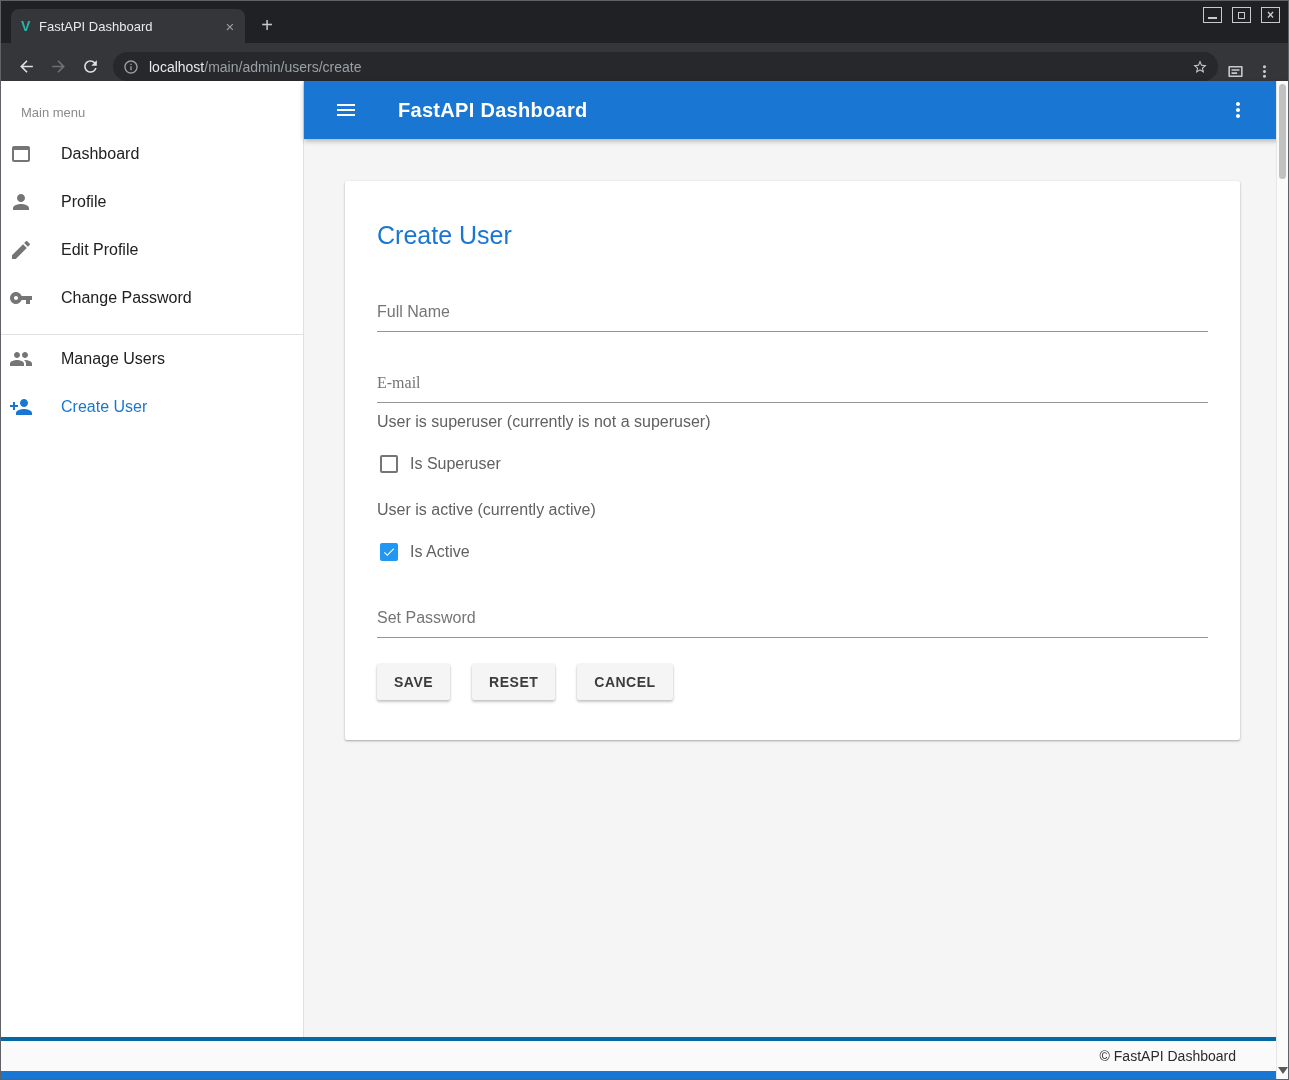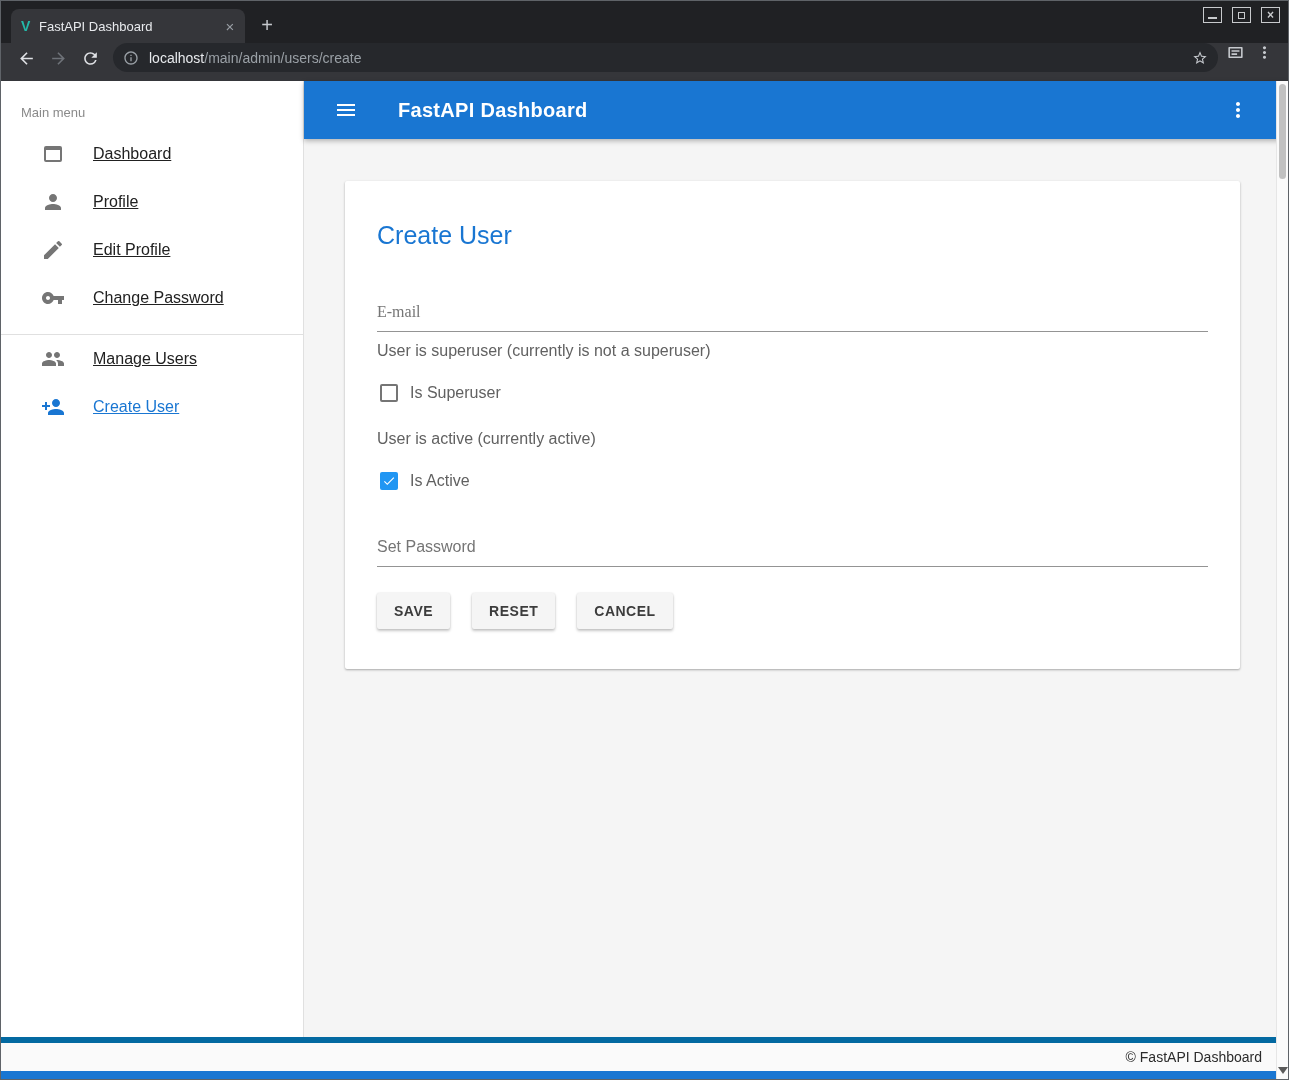--- a/index.html
+++ b/index.html
@@ -14,21 +14,21 @@
   .tab-title { font-size:13px; flex:1; white-space:nowrap; overflow:hidden; }
   .tab-close { width:18px; height:18px; display:flex; align-items:center; justify-content:center; color:#9aa0a6; font-size:15px; border-radius:50%; }
   .new-tab { width:28px; height:28px; margin:0 0 4px 8px; display:flex; align-items:center; justify-content:center; color:#c6c9ce; font-size:20px; border-radius:50%; }
   .win-controls { position:absolute; top:6px; right:8px; display:flex; gap:10px; }
   .win-btn { width:19px; height:16px; border:1px solid #c8cacd; display:flex; align-items:center; justify-content:center; }
   .glyph-min { width:9px; height:2px; background:#c8cacd; align-self:flex-end; margin-bottom:3px; }
   .glyph-max { width:7px; height:7px; border:1px solid #c8cacd; }
   .glyph-close { color:#c8cacd; font-size:12px; font-weight:bold; line-height:1; }
 
   
-  .toolbar { height:38px; background:#35363a; display:flex; align-items:flex-start; padding:0 10px; gap:2px; flex:0 0 auto; }
+  .toolbar { height:38px; background:#35363a; display:flex; align-items:flex-end; padding:0 10px; gap:2px; flex:0 0 auto; }
   .nav-btn { width:30px; height:30px; display:flex; align-items:center; justify-content:center; border-radius:50%; }
   .nav-btn svg { width:19px; height:19px; }
   .icon-enabled { fill:#dfe1e5; }
   .icon-dim { fill:#6e7278; }
   .omnibox { flex:1; height:29px; background:#26282c; border-radius:15px; margin:0 6px; display:flex; align-items:center; padding:0 10px; position:relative; }
   .omnibox svg { width:16px; height:16px; fill:#9aa0a6; flex:0 0 auto; }
   .url { margin-left:10px; font-size:14px; white-space:nowrap; }
   .url-host { color:#e8eaed; }
   .url-path { color:#9aa0a6; }
   .omni-spacer { flex:1; }
@@ -36,21 +36,21 @@
   .toolbar-right svg { width:19px; height:19px; fill:#c6c9ce; }
 
   
   .viewport { flex:1; position:relative; display:flex; flex-direction:column; background:#86efac; min-height:0; }
   .page { flex:1; display:flex; min-height:0; }
 
   
   .sidebar { width:303px; flex:0 0 auto; background:#fff; border-right:1px solid #e0e0e0; display:flex; flex-direction:column; }
   .side-header { padding:24px 20px 10px; font-size:13px; color:#8a8a8a; }
   .side-header.small-gap { padding-top:13px; }
-  .side-item { height:48px; display:flex; align-items:center; padding-left:40px; font-size:16px; color:#212121; cursor:pointer;text-decoration:underline; }
+  .side-item { height:48px; display:flex; align-items:center; padding-left:8px; font-size:16px; color:#212121; cursor:pointer; }
   .side-item svg { width:24px; height:24px; fill:#757575; flex:0 0 auto; margin-right:28px; }
   .side-item.active { color:#1976d2; }
   .side-item.active svg { fill:#1976d2; }
   .divider { height:1px; background:#e0e0e0; margin-top:12px; }
   .divider.flat { margin-top:0; }
   .side-bottom { margin-top:auto; }
 
   
   .main { flex:1; display:flex; flex-direction:column; min-width:0; }
   .appbar { height:58px; background:#1976d2; display:flex; align-items:center; padding:0 32px 0 24px; color:#fff; box-shadow:0 2px 5px rgba(0,0,0,.28); position:relative; z-index:2; }
@@ -71,21 +71,21 @@
   .hint-2 { margin-top:28px; }
   .cb-row { margin-top:24px; display:flex; align-items:center; margin-left:3px; }
   .cb-box { width:18px; height:18px; border:2px solid #757575; border-radius:2px; flex:0 0 auto; }
   .cb-box.checked { border:none; background:#2196f3; display:flex; align-items:center; justify-content:center; }
   .cb-box.checked svg { width:14px; height:14px; fill:#fff; }
   .cb-label { margin-left:12px; font-size:16px; color:#616161; }
   .btn-row { margin-top:26px; display:flex; gap:22px; }
   .btn { height:36px; padding:0 17px; background:#f5f5f5; border:none; border-radius:2px; box-shadow:0 2px 3px rgba(0,0,0,.22), 0 0 2px rgba(0,0,0,.12); font-family:"Liberation Sans", sans-serif; font-size:14px; font-weight:bold; letter-spacing:.5px; color:#3c3c3c; cursor:pointer; }
 
   
-  .footer { height:34px; flex:0 0 auto; background:#fafafa; border-top:6px solid #0369a1; display:flex; align-items:center; justify-content:flex-end; padding-right:26px; font-size:14px; color:#2b2b2b; }
+  .footer { height:34px; flex:0 0 auto; background:#fafafa; border-top:4px solid #0369a1; display:flex; align-items:center; justify-content:flex-end; padding-right:52px; font-size:14px; color:#2b2b2b; }
   .footer-blue { height:8px; flex:0 0 auto; background:#1976d2; }
 
   
   .scrollbar { position:absolute; top:0; right:0; bottom:0; width:12px; background:#fbfbfb; border-left:1px solid #e6e6e6; z-index:10; }
   .scroll-thumb { position:absolute; top:3px; left:2px; width:7px; height:95px; background:#c1c1c1; border-radius:4px; }
   .scroll-down { position:absolute; bottom:5px; left:1px; width:0; height:0; border-left:5px solid transparent; border-right:5px solid transparent; border-top:7px solid #5a5a5a; }
 </style>
 </head>
 <body>
 
@@ -208,20 +208,21 @@
             <svg viewBox="0 0 24 24">
                 <path d="M12 8c1.1 0 2-.9 2-2s-.9-2-2-2-2 .9-2 2 .9 2 2 2zm0 2c-1.1 0-2 .9-2 2s.9 2 2 2 2-.9 2-2-.9-2-2-2zm0 6c-1.1 0-2 .9-2 2s.9 2 2 2 2-.9 2-2-.9-2-2-2z"></path>
               </svg>
           </div>
         </div>
 
         <div class="content">
           <div class="card">
             <h1 class="card-title">Create User</h1>
 
+            <input class="mat-input" type="text" placeholder="Full Name" style="">
             <input class="mat-input mt-34" type="text" placeholder="E-mail" style="">
 
             <div class="hint hint-1">User is superuser (currently is not a superuser)</div>
             <div class="cb-row">
               <span class="cb-box"></span>
               <span class="cb-label">Is Superuser</span>
             </div>
 
             <div class="hint hint-2">User is active (currently active)</div>
             <div class="cb-row">

